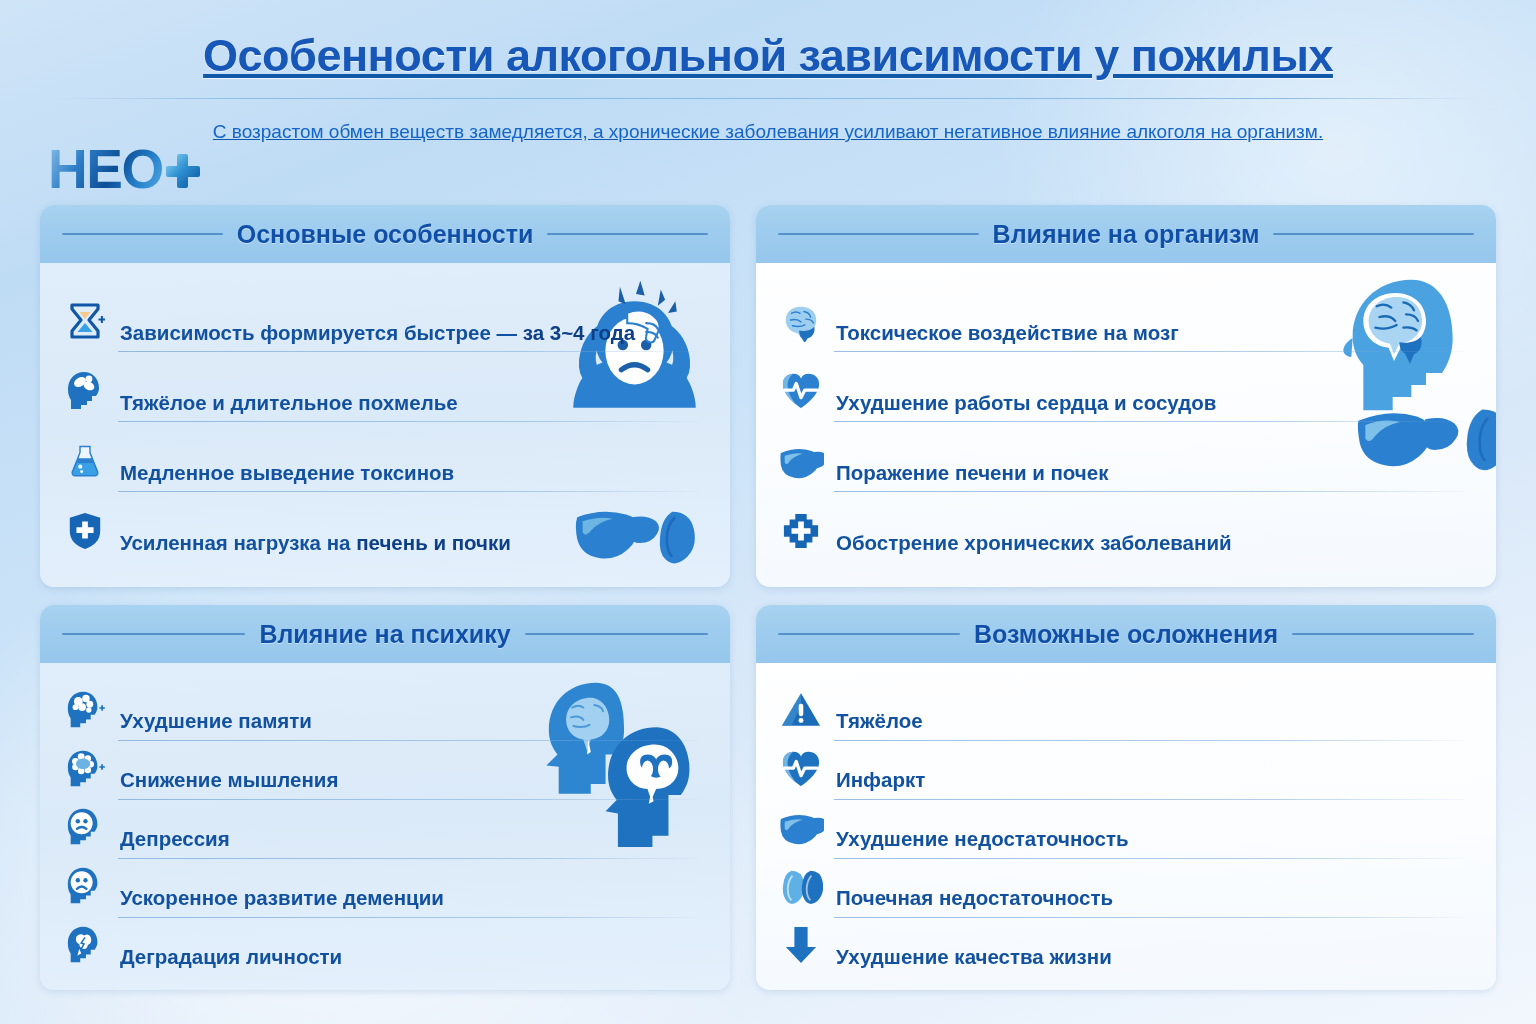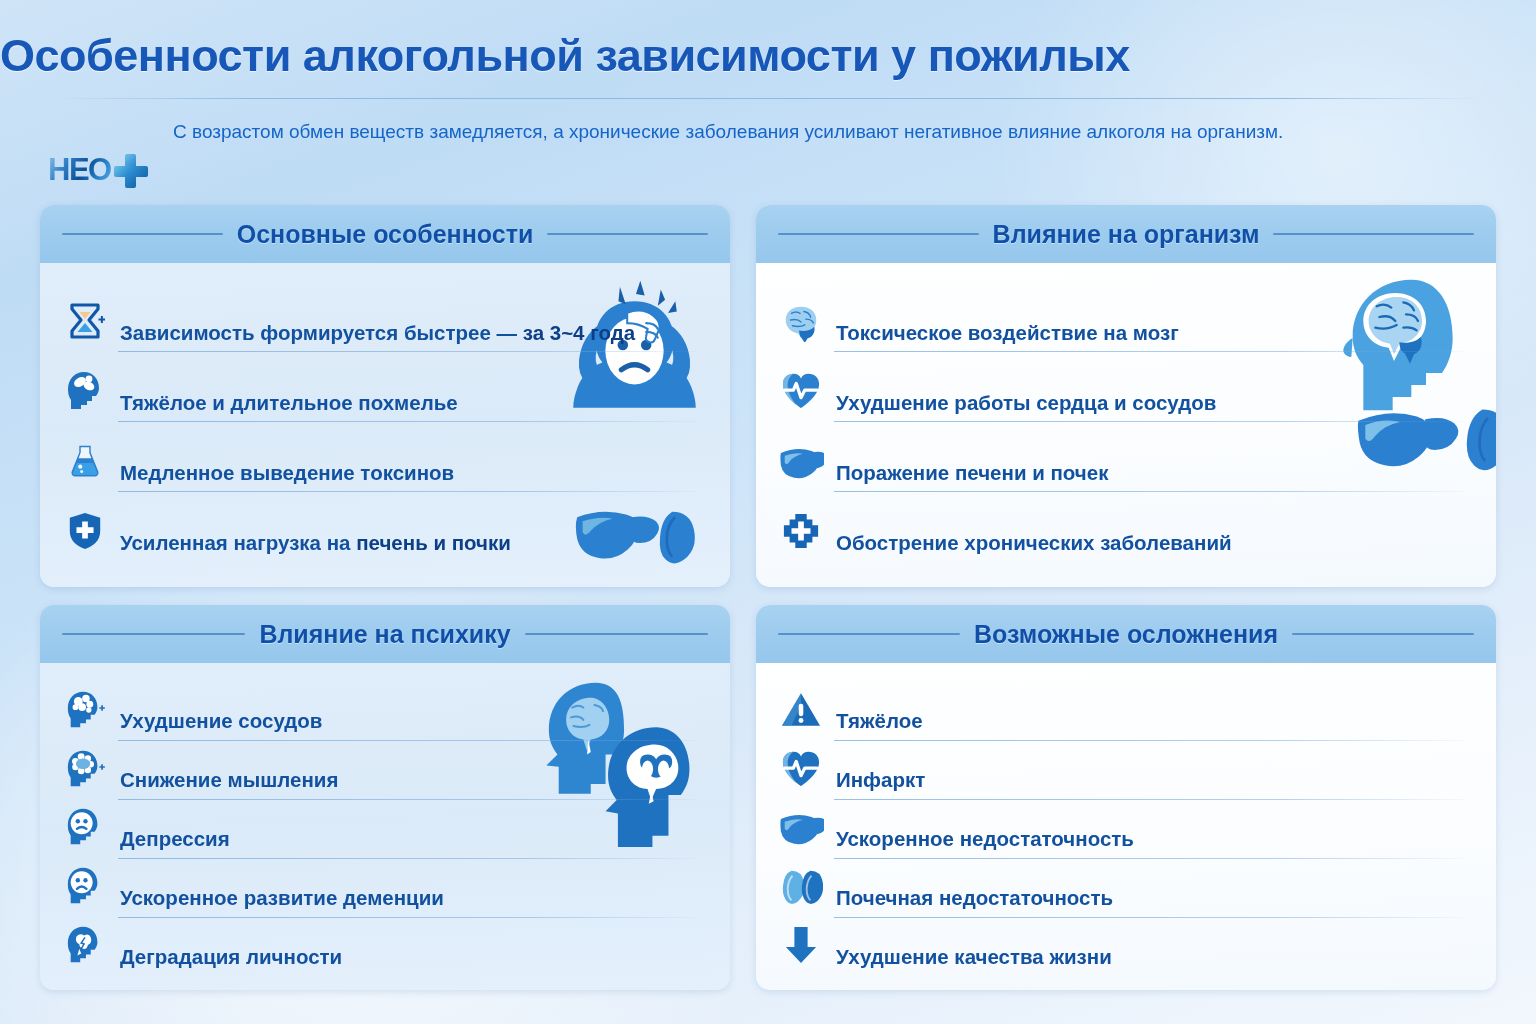--- a/index.html
+++ b/index.html
@@ -37,22 +37,23 @@
     width: 700px; height: 600px;
     background: radial-gradient(ellipse at center, rgba(255,255,255,0.45) 0%, rgba(255,255,255,0) 70%);
     pointer-events: none;
   }
 
   
   .header {
     position: absolute;
     top: 0; left: 0; right: 0;
     height: 200px;
-    text-align: left;
+    text-align: center;
     z-index: 5;
+    text-decoration: underline;
   }
   .title {
     margin-top: 30px;
     font-size: 45px;
     font-weight: bold;
     letter-spacing: -0.5px;
     color: #1657b8;
     text-shadow: 0 1px 1px rgba(255,255,255,0.7);
     line-height: 1.15;
   }
@@ -74,21 +75,21 @@
   
   .logo {
     position: absolute;
     left: 48px; top: 147px;
     display: flex;
     align-items: center;
     height: 48px;
     z-index: 7;
   }
   .logo-text {
-    font-size: 31px;
+    font-size: 55px;
     font-weight: bold;
     letter-spacing: -1.5px;
     line-height: 1;
     background: linear-gradient(120deg, #8fc2e8 0%, #2f7fc9 28%, #0c4f96 56%, #2a86d0 80%, #5fb0e0 100%);
     -webkit-background-clip: text;
     background-clip: text;
     color: transparent;
     position: relative;
     top: -2px;
   }
@@ -503,21 +504,21 @@
                   <circle cx="23" cy="10" r="3.9"></circle>
                 <circle cx="27" cy="16" r="3.6"></circle>
                   <circle cx="19" cy="19" r="4"></circle>
                 <circle cx="26" cy="22" r="2.8"></circle>
                   <circle cx="12" cy="19" r="3"></circle>
               </g>
               <path d="M37 19h2v-2h1.8v2h2v1.8h-2v2H39v-2h-2z" fill="#1f72c0"></path>
             </svg>
           </span>
           <span class="row-text">
-            <span>Ухудшение сосудов</span>
+            <span>Ухудшение памяти</span>
           </span>
           <span class="sep"></span>
         </div>
 
         <div class="row">
           <span class="row-icon">
             <svg viewBox="0 0 44 44" width="42" height="42">
               <path d="M20 3C11 3 4 10 4 20c0 5 1 8 3 11v9h10v-4h6v-4h5v-5h4c2-3 3-5 3-8 0-9-6-16-15-16z" fill="#1f72c0"></path>
               <g fill="#ffffff">
                 <circle cx="12" cy="14" r="3.6"></circle>
@@ -629,21 +630,21 @@
 
         <div class="row">
           <span class="row-icon">
             <svg viewBox="0 0 48 36" width="46" height="35">
               <path d="M3 9 q17 -7 32 -2 q7 2 8 8 q1 9 -7 15 q-9 7 -19 5 q-12 -2 -14 -13 q-1 -9 0 -13z" fill="#2b81cf"></path>
               <path d="M7 12 q11 -4 19 -2 q-9 2 -14 8 q-3 5 -5 1z" fill="#88c7ed" opacity=".9"></path>
               <path d="M38 8 q9 -1 12 3 q3 4 0 8 q-4 6 -11 6 q-5 0 -5 -5z" fill="#2b81cf"></path>
             </svg>
           </span>
           <span class="row-text">
-            <span>Ускоренное недостаточность</span>
+            <span>Ухудшение недостаточность</span>
           </span>
           <span class="sep"></span>
         </div>
 
         <div class="row">
           <span class="row-icon">
             <svg viewBox="0 0 46 38" width="44" height="36">
               <path d="M13 3 q11 0 13 12 q2 13 -6 20 q-7 6 -12 0 q-5 -6 -4 -16 Q5 6 13 3z" fill="#5fb0e4"></path>
               <path d="M33 3 q11 0 13 12 q2 13 -6 20 q-7 6 -12 0 q-5 -6 -4 -16 Q25 6 33 3z" fill="#1f72c0"></path>
               <path d="M14 8 q-5 6 -5 14 q0 9 4 12" stroke="#ffffff" stroke-width="2" fill="none" opacity=".6"></path>

